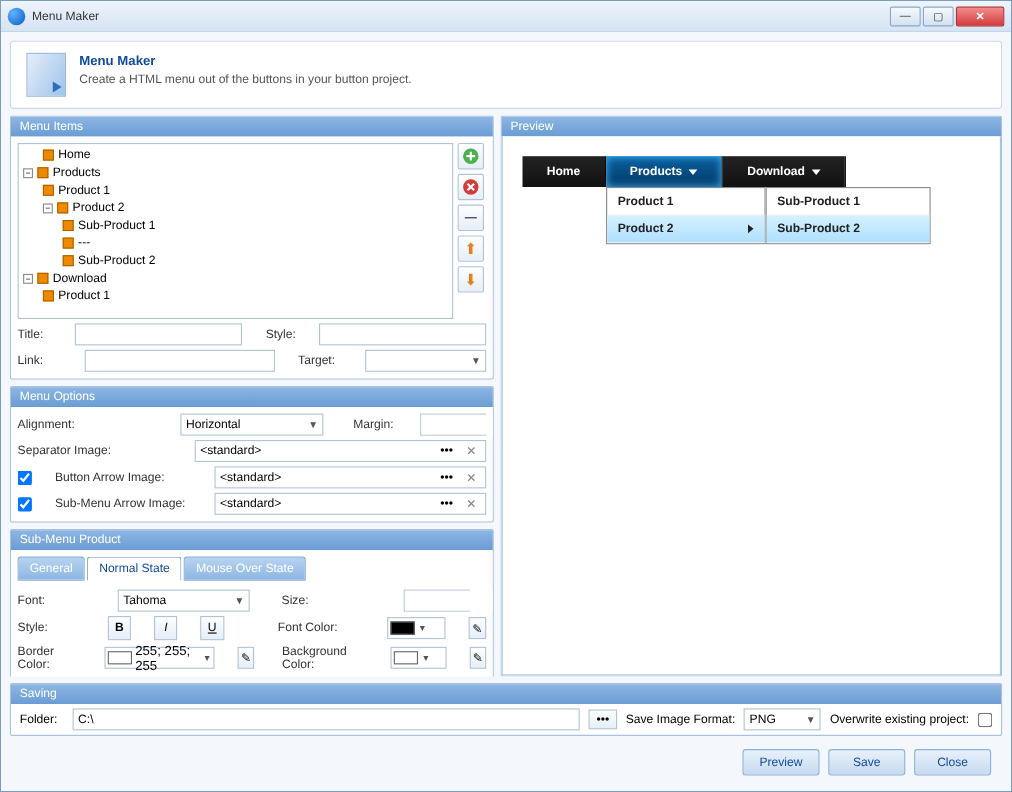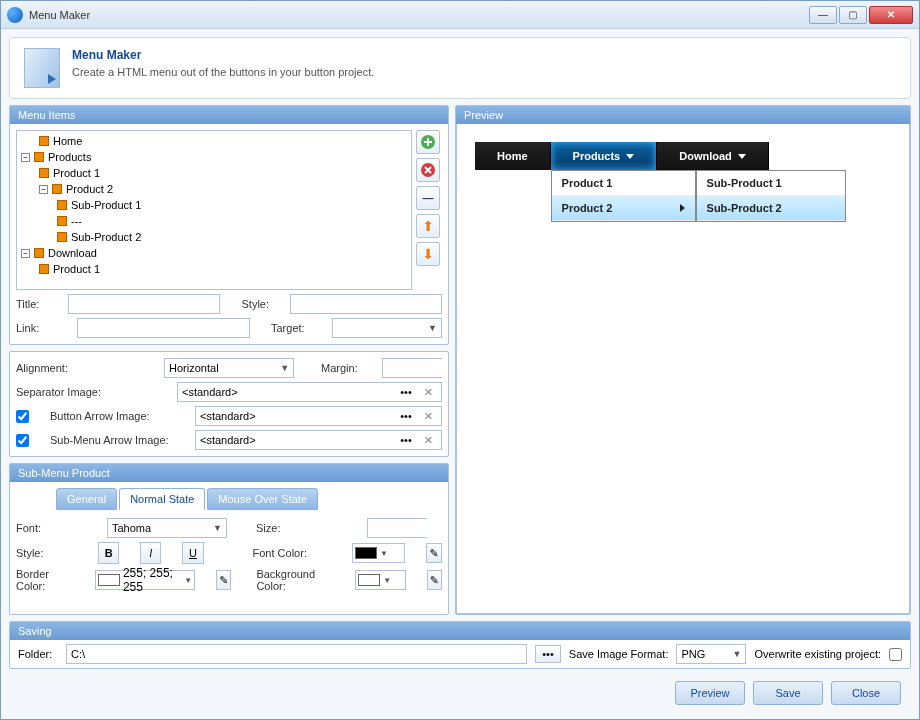--- a/index.html
+++ b/index.html
@@ -40,21 +40,21 @@
 .inp { flex: 1; height: 20px; border: 1px solid #b0c2d8; background: #fff; padding: 0 4px; }
 .sel { flex: 1; height: 20px; border: 1px solid #b0c2d8; background: #fff; padding: 0 4px; display: flex; align-items: center; justify-content: space-between; cursor: pointer; }
 .sel .dd { color: #555; font-size: 9px; }
 .spin { width: 60px; height: 20px; border: 1px solid #b0c2d8; display: flex; align-items: center; }
 .spin input { flex: 1; border: none; text-align: right; padding-right: 4px; height: 18px; font-size: 11px; }
 .imgsel { flex: 1; height: 20px; border: 1px solid #b0c2d8; display: flex; align-items: center; padding: 0 4px; gap: 4px; }
 .imgsel span:first-child { flex: 1; }
 .imgsel .dots { cursor: pointer; padding: 0 4px; }
 .imgsel .clr { cursor: pointer; padding: 0 4px; color: #888; }
 .chk { width: 13px; height: 13px; }
-.tabs { display: flex; gap: 2px; margin-bottom: 4px; margin-left: 40px; }
+.tabs { display: flex; gap: 2px; margin-bottom: 4px; }
 .tab { padding: 4px 10px; border: 1px solid #8cb0d8; border-radius: 3px 3px 0 0; background: linear-gradient(#b8d3f0,#8db6e3); color: #fff; cursor: pointer; }
 .tab.active { background: #fff; color: #104a9e; border-bottom-color: #fff; }
 .stylebtn { width: 24px; height: 22px; border: 1px solid #b0c2d8; background: linear-gradient(#fdfefe,#e6eef7); display: flex; align-items: center; justify-content: center; cursor: pointer; font-family: 'Times New Roman', serif; font-size: 13px; }
 .colorbox { width: 60px; height: 20px; border: 1px solid #b0c2d8; display: flex; align-items: center; padding: 0 2px; gap: 3px; }
 .colorbox .sw { width: 22px; height: 12px; border: 1px solid #666; }
 .colorbox .dd { font-size: 8px; color: #555; cursor: pointer; }
 .eyedrop { width: 18px; height: 20px; border: 1px solid #b0c2d8; background: linear-gradient(#fdfefe,#e6eef7); display: flex; align-items: center; justify-content: center; cursor: pointer; font-size: 11px; }
 .preview-area { flex: 1; background: #fff; border: 1px solid #aac2dd; border-top: none; overflow-y: scroll; padding: 18px; }
 .pvmenu { display: flex; }
 .pvitem { background: linear-gradient(#222,#111); color: #fff; font-weight: bold; font-size: 15px; padding: 8px 22px; border-right: 1px solid #000; display: flex; align-items: center; gap: 6px; position: relative; }
@@ -170,20 +170,21 @@
               <label style="width:40px">Target:</label>
               <div class="sel" style="flex:0 0 110px">
                   <span></span>
                   <span class="dd">▼</span>
                 </div>
             </div>
           </div>
         </div>
 
         <div class="panel">
+          <div class="panel-hdr">Menu Options</div>
           <div class="panel-body">
             <div class="form-row">
               <label class="lbl2" style="width:140px">Alignment:</label>
               <div class="sel" style="flex:0 0 130px">
                   <span>Horizontal</span>
                   <span class="dd">▼</span>
                 </div>
               <label style="width:44px;margin-left:6px">Margin:</label>
               <div class="spin">
                   <input value="0" style="">

